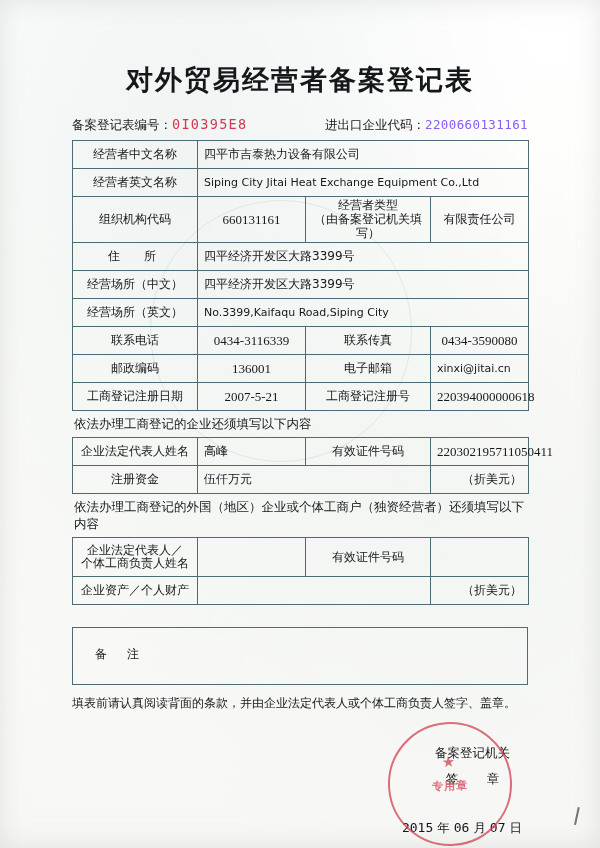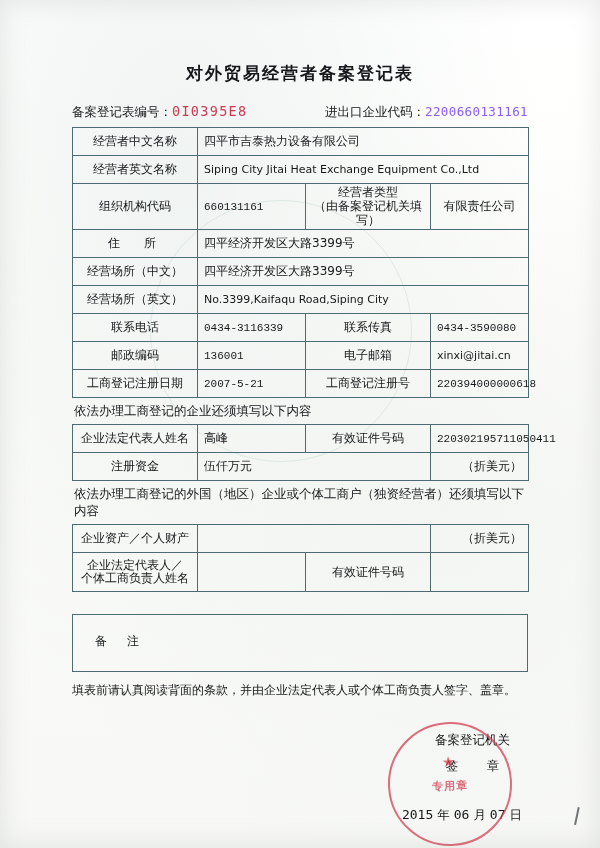--- a/index.html
+++ b/index.html
@@ -32,21 +32,21 @@
     inset: 0;
     box-shadow: inset 0 0 26px rgba(120,125,120,0.18);
     pointer-events: none;
   }
   .content {
     position: relative;
     padding: 0 0;
   }
   .title {
     text-align: center;
-    font-size: 17px;
+    font-size: 27px;
     font-weight: bold;
     letter-spacing: 2px;
     color: #15181a;
     margin-top: 62px;
     font-family: "DejaVu Sans", "Liberation Sans", sans-serif;
   }
   .subhead-row {
     display: flex;
     justify-content: space-between;
     align-items: center;
@@ -91,22 +91,23 @@
   }
   td.label.spaced {
     letter-spacing: 6px;
   }
   td.value {
     text-align: left;
     padding-left: 10px;
     font-size: 12px;
   }
   td.value.mono {
-    font-family: Liberation Mono, monospace;
-    font-size: 11px;
+    font-family: Liberation Serif, serif;
+    font-size: 13px;
+    text-align: center;
   }
   td.value.en {
     font-family: "DejaVu Sans", "Liberation Sans", sans-serif;
     font-size: 11px;
   }
   td.small2 {
     text-align: center;
     font-size: 10.5px;
     line-height: 1.15;
   }
@@ -342,32 +343,32 @@
 
     <table class="form">
       <colgroup>
         <col style="width:125px">
         <col style="width:108px">
         <col style="width:125px">
         <col style="width:98px">
       </colgroup>
       <tbody>
           <tr>
-        <td class="label">企业资产／个人财产</td>
-        <td class="value" colspan="2"></td>
-        <td class="right-note">（折美元）</td>
-      </tr>
-      <tr>
         <td class="small2" style="height:34px">
           <div>企业法定代表人／</div>
           <div>个体工商负责人姓名</div>
         </td>
         <td class="value"></td>
         <td class="label">有效证件号码</td>
         <td class="value"></td>
+      </tr>
+      <tr>
+        <td class="label">企业资产／个人财产</td>
+        <td class="value" colspan="2"></td>
+        <td class="right-note">（折美元）</td>
       </tr>
     </tbody>
       </table>
 
     <div class="remark-box">
       <div class="remark-label">备　注</div>
     </div>
 
     <div class="footer-note">填表前请认真阅读背面的条款，并由企业法定代表人或个体工商负责人签字、盖章。</div>
 

